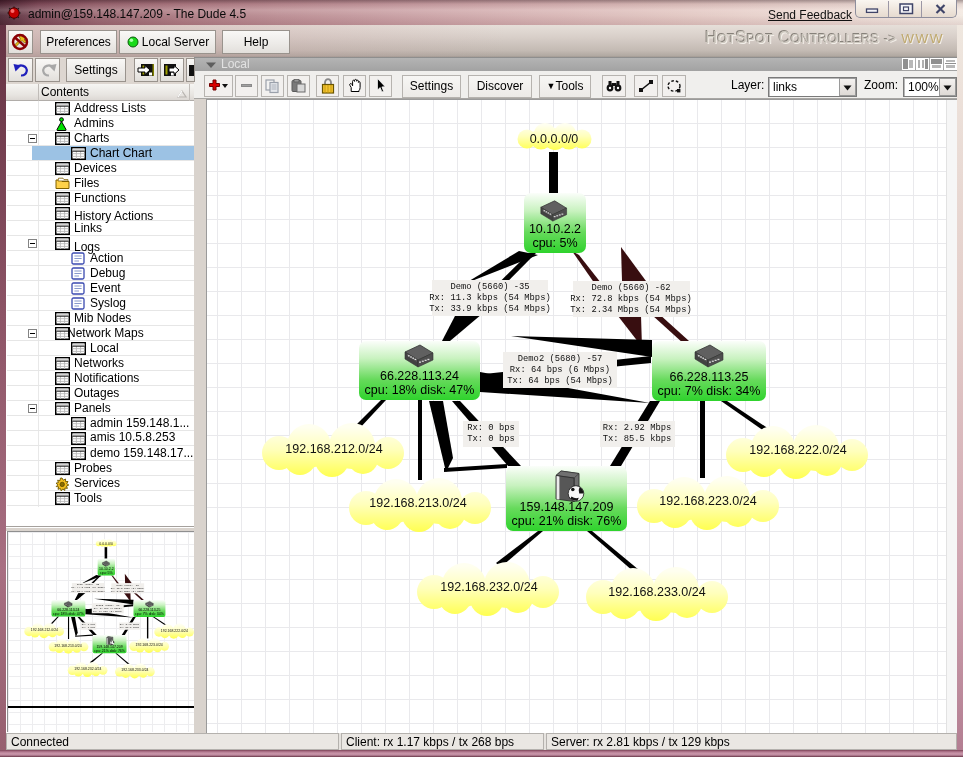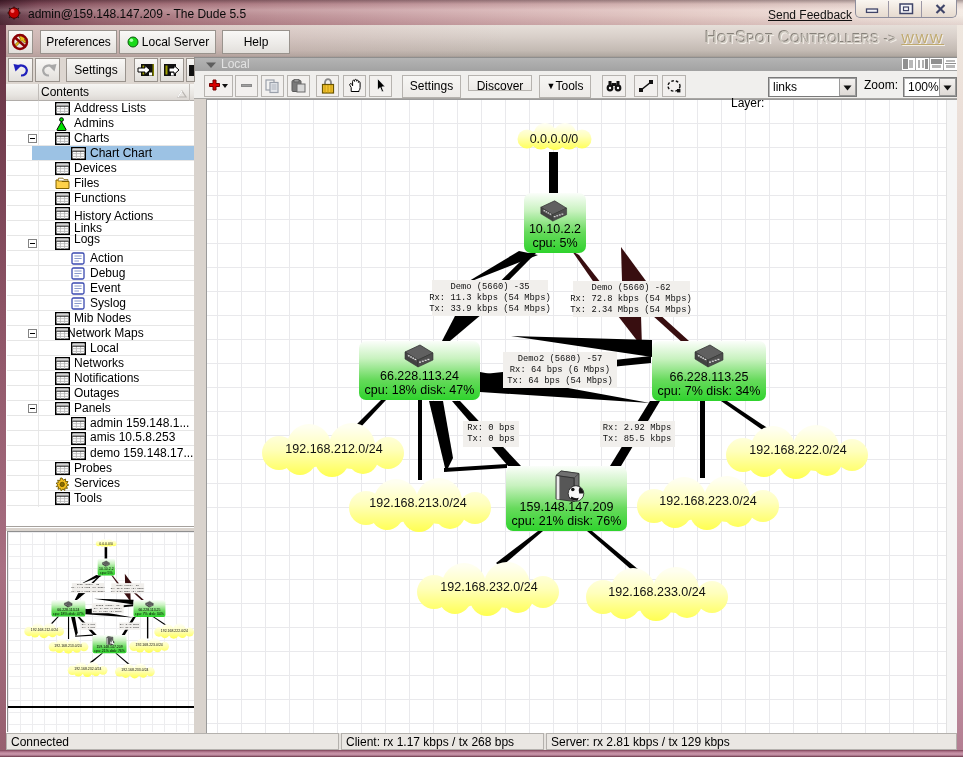--- a/index.html
+++ b/index.html
@@ -12,42 +12,42 @@
 #title{left:28px;top:7px;font-size:12px;color:#0a0a0a}
 #sendfb{left:768px;top:8px;font-size:12px;color:#111;text-decoration:underline}
 #lborder{left:0;top:25px;width:6px;height:725px;background:linear-gradient(180deg,#643142 0%,#8d5466 40%,#a86f82 75%,#96606f 100%)}
 #rborder{left:957px;top:25px;width:6px;height:725px;background:linear-gradient(180deg,#efe7df 0%,#e3cdc9 40%,#cfa4b0 75%,#b37e92 100%)}
 #bborder{left:0;top:750px;width:963px;height:7px;background:linear-gradient(180deg,#7c4458 0%,#a96f85 22%,#c793a7 45%,#c08da1 70%,#8f5a6e 88%,#5f3142 100%)}
 #row1{left:6px;top:25px;width:951px;height:32px;background:linear-gradient(180deg,#e6dfd9 0%,#d8cfc9 38%,#c3bab3 80%,#b0a8a1 97%,#9e968f 100%)}
 #row1tint{left:6px;top:25px;width:500px;height:32px;background:linear-gradient(90deg,rgba(195,150,152,.42),rgba(190,160,155,0))}
 .btn{position:absolute;background:linear-gradient(#f9f8f6,#eceae7 60%,#e2dfdb);border:1px solid #99938d;text-align:center;color:#000;font-size:12px}
 #hotspot{position:absolute;top:28px;right:19px;font-size:16.5px;letter-spacing:.2px;color:#ccc7be;text-shadow:-1px -1px 0 #86817a,1px 1px 0 #f2eee8;white-space:nowrap}
 #hotspot .sm{font-size:12.5px;letter-spacing:.4px}
-#hotspot .www{color:#bfa96e;text-decoration:underline;text-shadow:1px 1px 0 #f2eee8}
+#hotspot .www{color:#bfa96e;text-shadow:1px 1px 0 #f2eee8}
 #row2{left:6px;top:57px;width:188px;height:27px;background:#ddd6d0}
 #tabbar{left:194px;top:57px;width:763px;height:14px;background:linear-gradient(#b4b4b4,#a2a2a2);border-top:1px solid #8e8e8e;color:#e6e6e6;font-size:12px}
 #maptb{left:194px;top:71px;width:763px;height:28px;background:#f0efed;border-bottom:1px solid #a8a6a3}
 .mbtn{position:absolute;background:#f2f0ee;border:1px solid #b6b3af}
 #treehdr{left:6px;top:84px;width:188px;height:17px;background:linear-gradient(#f6f5f3,#e7e4e0 70%,#dcd8d4);border-bottom:1px solid #b1ada9;font-size:12px;color:#000}
 #tree{left:6px;top:101px;width:188px;height:426px;background:#fff;border-bottom:1px solid #a5a19d}
 #minimap{left:7px;top:531px;width:187px;height:201px;background:#fff;border-top:1px solid #8f8f8f;border-left:1px solid #8f8f8f;
  background-image:linear-gradient(to right,#ededef 1px,transparent 1px),linear-gradient(to bottom,#ededef 1px,transparent 1px);background-size:12px 12px}
 #mapcanvas{left:206px;top:99px;width:751px;height:634px;background:#fff;border-left:1px solid #9a9a9a;border-top:1px solid #9a9a9a;
  background-image:linear-gradient(to right,#e9e9ec 1px,transparent 1px),linear-gradient(to bottom,#e9e9ec 1px,transparent 1px);
  background-size:24px 24px;background-position:10px 23px}
 #sgutter{left:946px;top:100px;width:11px;height:633px;background:#f6f6f6;border-left:1px solid #e2e2e2}
 #statusbar{left:6px;top:733px;width:951px;height:17px;background:#e6e3df}
 .spanel{position:absolute;top:733px;height:17px;background:#eae7e3;border:1px solid #b4b1ad;font-size:12px;line-height:14px;padding:1px 0 0 4px;color:#000}
 .tlabel{position:absolute;font-size:12px;line-height:15px;color:#000;white-space:nowrap}
 svg{position:absolute;overflow:visible}
 </style></head>
 <body>
 <div class="abs" id="titlebar"></div>
 <div class="abs" id="titleshade"></div>
-<div class="abs" id="title">admin@159.148.147.209 - The Dude 5.5</div>
+<div class="abs" id="title">admin@159.148.147.209 - The Dude 4.5</div>
 <div class="abs" id="sendfb">Send Feedback</div>
 <div class="abs" id="lborder"></div>
 <div class="abs" id="rborder"></div>
 <div class="abs" id="bborder"></div>
 <div class="abs" id="row1"></div>
 <div class="abs" id="row1tint"></div>
 <div class="abs" id="row2"></div>
 <div class="abs" id="tabbar"></div>
 <div class="abs" id="maptb"></div>
 <div class="abs" id="treehdr"></div>
@@ -183,21 +183,21 @@
   </svg>
 <div class="mbtn" style="left:343px;top:75px;width:23px;height:22px"></div>
 <svg style="left:347px;top:78px" width="16" height="16" viewBox="0 0 16 16">
 <path d="M4.2,13.5 L4.2,9.5 L3,7.5 Q2.2,6 3.4,5.6 Q4.4,5.3 5,6.5 L5.6,7.8 L5.6,3.4 Q5.6,2.2 6.6,2.2 Q7.6,2.2 7.6,3.4 L7.6,2.6 Q7.6,1.4 8.6,1.4 Q9.6,1.4 9.6,2.6 L9.6,3.2 Q9.6,2.2 10.5,2.2 Q11.4,2.2 11.4,3.4 L11.4,4.4 Q11.4,3.6 12.2,3.6 Q13.1,3.6 13.1,4.8 L13.1,9.5 Q13.1,11.5 12,12.5 L12,13.5 Z" fill="#fff" stroke="#000" stroke-width="1"></path>
   </svg>
 <div class="mbtn" style="left:369px;top:75px;width:23px;height:22px"></div>
 <svg style="left:375px;top:78px" width="12" height="16" viewBox="0 0 12 16">
 <polygon points="2.5,0.5 2.5,12 5.2,9.6 6.9,14 8.6,13.2 6.9,8.9 10.2,8.7" fill="#000" stroke="#fff" stroke-width="0.7"></polygon>
   </svg>
 <div class="mbtn" style="left:402px;top:75px;width:59px;height:23px;text-align:center;line-height:21px;font-size:12px;color:#000;background:linear-gradient(#f7f6f4,#eceae7)">Settings</div>
-<div class="mbtn" style="left:468px;top:75px;width:64px;height:16px;text-align:center;line-height:21px;font-size:12px;color:#000;background:linear-gradient(#f7f6f4,#eceae7)">Discover</div>
+<div class="mbtn" style="left:468px;top:75px;width:64px;height:23px;text-align:center;line-height:21px;font-size:12px;color:#000;background:linear-gradient(#f7f6f4,#eceae7)">Discover</div>
 <div class="mbtn" style="left:539px;top:75px;width:52px;height:23px;text-align:center;line-height:21px;font-size:12px;color:#000;background:linear-gradient(#f7f6f4,#eceae7)"><span style="font-size:9px;vertical-align:1px">▼</span>Tools</div>
 <div class="mbtn" style="left:602px;top:75px;width:24px;height:22px"></div>
 <svg style="left:606px;top:79px" width="16" height="14" viewBox="0 0 16 14">
 <circle cx="4" cy="9" r="3.4" fill="#111"></circle>
     <circle cx="12" cy="9" r="3.4" fill="#111"></circle>
 <rect x="2.5" y="2" width="3" height="5" fill="#111"></rect>
     <rect x="10.5" y="2" width="3" height="5" fill="#111"></rect>
 <rect x="5.5" y="4" width="5" height="3" fill="#111"></rect>
     <circle cx="4" cy="9" r="1.2" fill="#fff"></circle>
     <circle cx="12" cy="9" r="1.2" fill="#fff"></circle>
@@ -206,21 +206,21 @@
 <svg style="left:638px;top:79px" width="16" height="14" viewBox="0 0 16 14">
 <line x1="3" y1="11" x2="13" y2="3" stroke="#111" stroke-width="1.6"></line>
 <rect x="1" y="9" width="4" height="4" fill="#111"></rect>
     <rect x="11" y="1" width="4" height="4" fill="#111"></rect>
   </svg>
 <div class="mbtn" style="left:662px;top:75px;width:24px;height:22px"></div>
 <svg style="left:666px;top:79px" width="16" height="14" viewBox="0 0 16 14">
 <ellipse cx="8" cy="7" rx="6" ry="5.2" fill="none" stroke="#111" stroke-width="1.4" stroke-dasharray="2.6 2"></ellipse>
 <rect x="11" y="10" width="3.4" height="3.4" fill="#111"></rect>
   </svg>
-<div class="tlabel" style="left:731px;top:96px">Layer:</div>
+<div class="tlabel" style="left:731px;top:78px">Layer:</div>
 <div class="abs" style="left:768px;top:77px;width:89px;height:20px;background:#fff;border:1px solid #7a7a7a;box-shadow:inset 1px 1px 0 #b8b8b8"></div>
 <div class="tlabel" style="left:773px;top:80px">links</div>
 <div class="abs" style="left:839px;top:78px;width:17px;height:18px;background:linear-gradient(#f4f2f0,#dedad6);border:1px solid #9a9a9a"></div>
 <svg style="left:843px;top:85px" width="9" height="6" viewBox="0 0 9 6">
     <polygon points="0.5,0.5 8.5,0.5 4.5,5.5" fill="#111"></polygon>
   </svg>
 <div class="tlabel" style="left:864px;top:78px">Zoom:</div>
 <div class="abs" style="left:903px;top:77px;width:54px;height:20px;background:#fff;border:1px solid #7a7a7a;box-shadow:inset 1px 1px 0 #b8b8b8"></div>
 <div class="tlabel" style="left:908px;top:80px">100%</div>
 <div class="abs" style="left:939px;top:78px;width:17px;height:18px;background:linear-gradient(#f4f2f0,#dedad6);border:1px solid #9a9a9a"></div>
@@ -348,21 +348,21 @@
 <rect x="0.75" y="0.75" width="13.5" height="11.5" fill="#fff" stroke="#000" stroke-width="1.5"></rect>
 <rect x="1.5" y="1.5" width="12" height="2.6" fill="#d6d6d6"></rect>
 <g stroke="#b8b8b8" stroke-width="0.9">
       <line x1="1.5" y1="6.7" x2="13.5" y2="6.7"></line>
       <line x1="1.5" y1="9.4" x2="13.5" y2="9.4"></line>
       <line x1="5.4" y1="4.2" x2="5.4" y2="12"></line>
       <line x1="9.6" y1="4.2" x2="9.6" y2="12"></line>
     </g>
 <line x1="1.5" y1="4.2" x2="13.5" y2="4.2" stroke="#000" stroke-width="0.9"></line>
   </svg>
-<div class="tlabel" style="left:74px;top:232px">Logs</div>
+<div class="tlabel" style="left:74px;top:240px">Logs</div>
 <svg style="left:28px;top:239px" width="9" height="9" viewBox="0 0 9 9">
 <rect x="0.5" y="0.5" width="8" height="8" fill="#fff" stroke="#848484"></rect>
 <line x1="2" y1="4.5" x2="7" y2="4.5" stroke="#000" stroke-width="1"></line>
   </svg>
 <div class="abs" style="left:7px;top:265px;width:187px;height:1px;background:#e6e6e6"></div>
 <svg style="left:71px;top:252px" width="14" height="13" viewBox="0 0 14 13">
 <path d="M2.5,1 L11.5,1 Q13,1 13,2.5 L13,10.5 Q13,12 11.5,12 L2.5,12 Q1,12 1,10.5 L1,2.5 Q1,1 2.5,1 Z" fill="#fff" stroke="#3a4ab0" stroke-width="1.3"></path>
 <g stroke="#8899cc" stroke-width="1">
       <line x1="3.4" y1="4" x2="10.6" y2="4"></line>
       <line x1="3.4" y1="6.5" x2="10.6" y2="6.5"></line>

